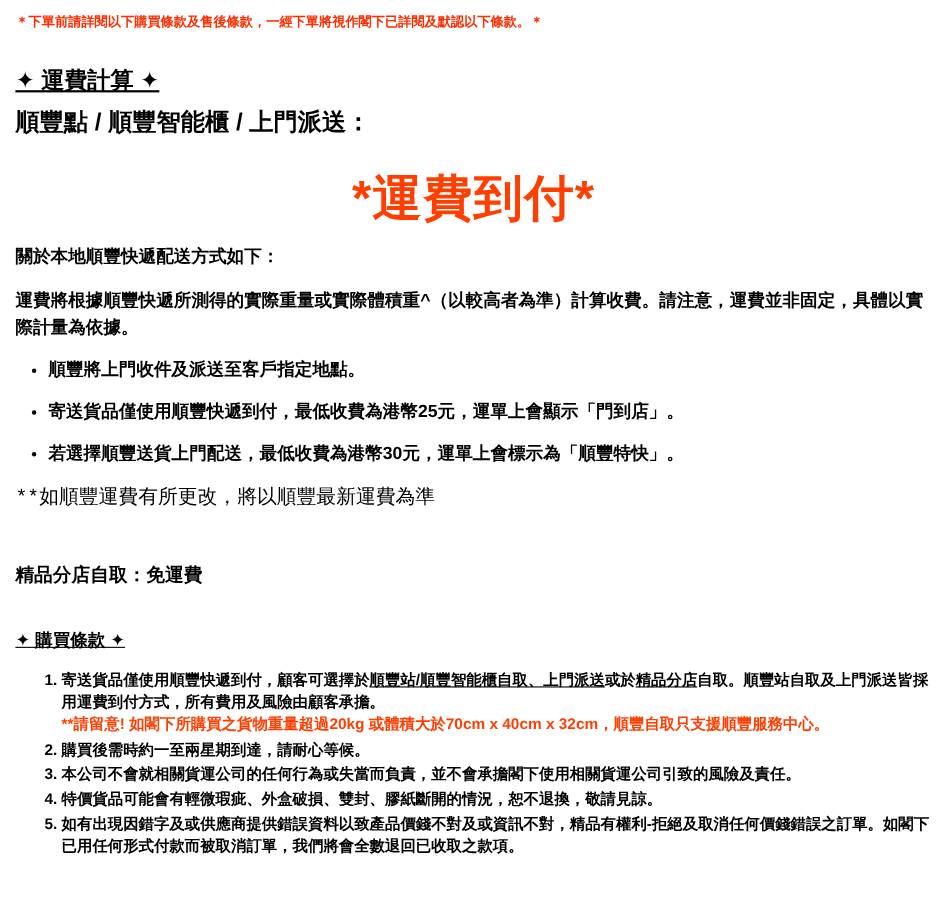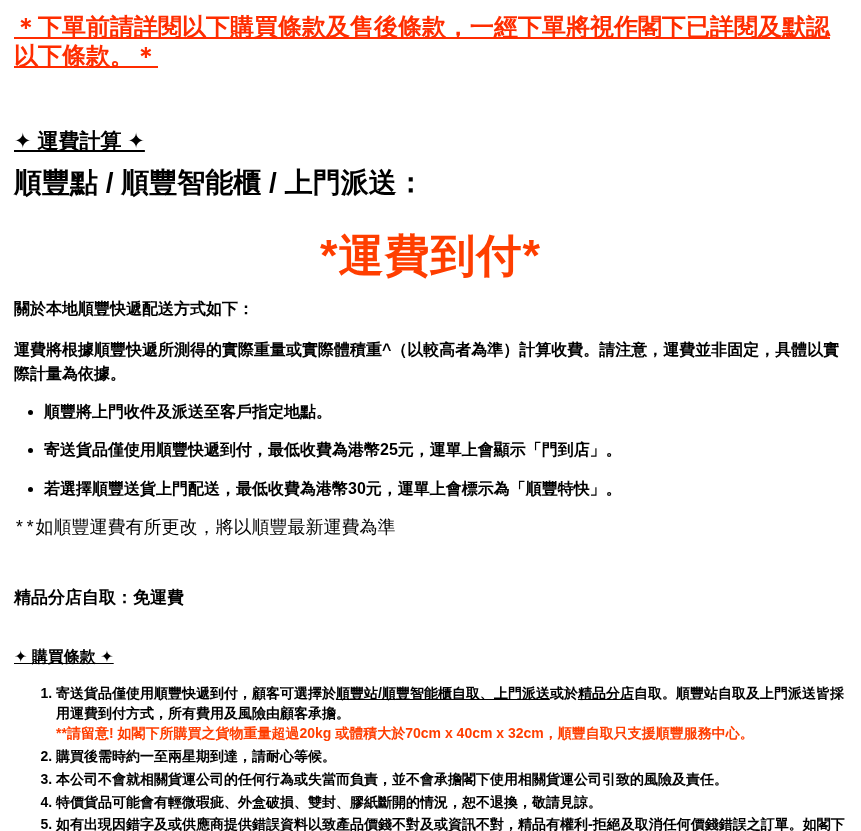--- a/index.html
+++ b/index.html
@@ -10,34 +10,33 @@
   }
   body {
     width: 861px;
     min-height: 831px;
     padding: 13px 14px 16px 14px;
   }
   
   .top-notice {
     color: #FF2D00;
     font-weight: bold;
-    font-size: 24px;
-    text-decoration: underline;
+    font-size: 12px;
     line-height: 1.2;
-    margin-bottom: 56px;
+    margin-bottom: 32px;
   }
   
   .sec-heading {
     font-size: 21px;
     font-weight: bold;
     text-decoration: underline;
     margin-bottom: 9px;
   }
   .methods-subheading {
-    font-size: 28px;
+    font-size: 22px;
     font-weight: bold;
     margin-bottom: 30px;
   }
   .cod-banner {
     color: #FF3E00;
     font-size: 45px;
     font-weight: bold;
     letter-spacing: 1px;
     margin-bottom: 18px;
     line-height: 1.05;

